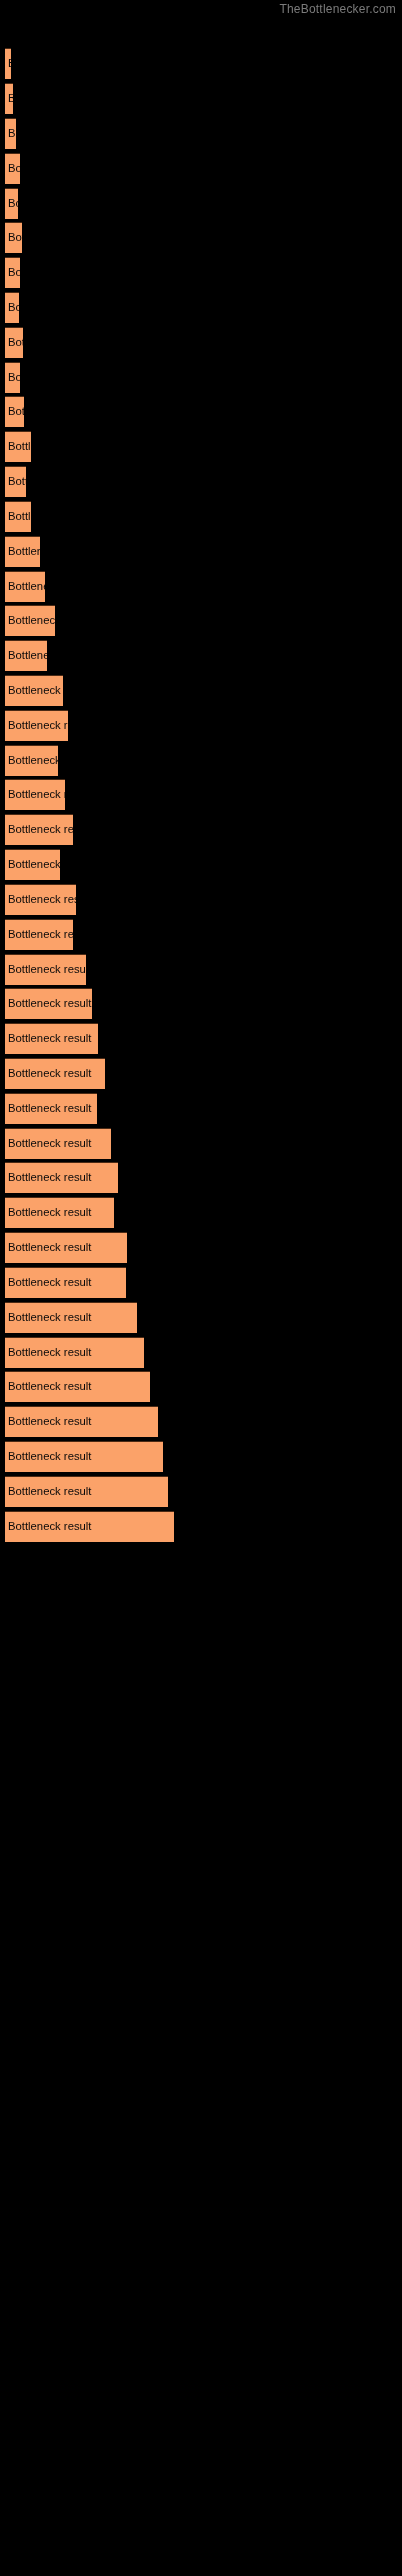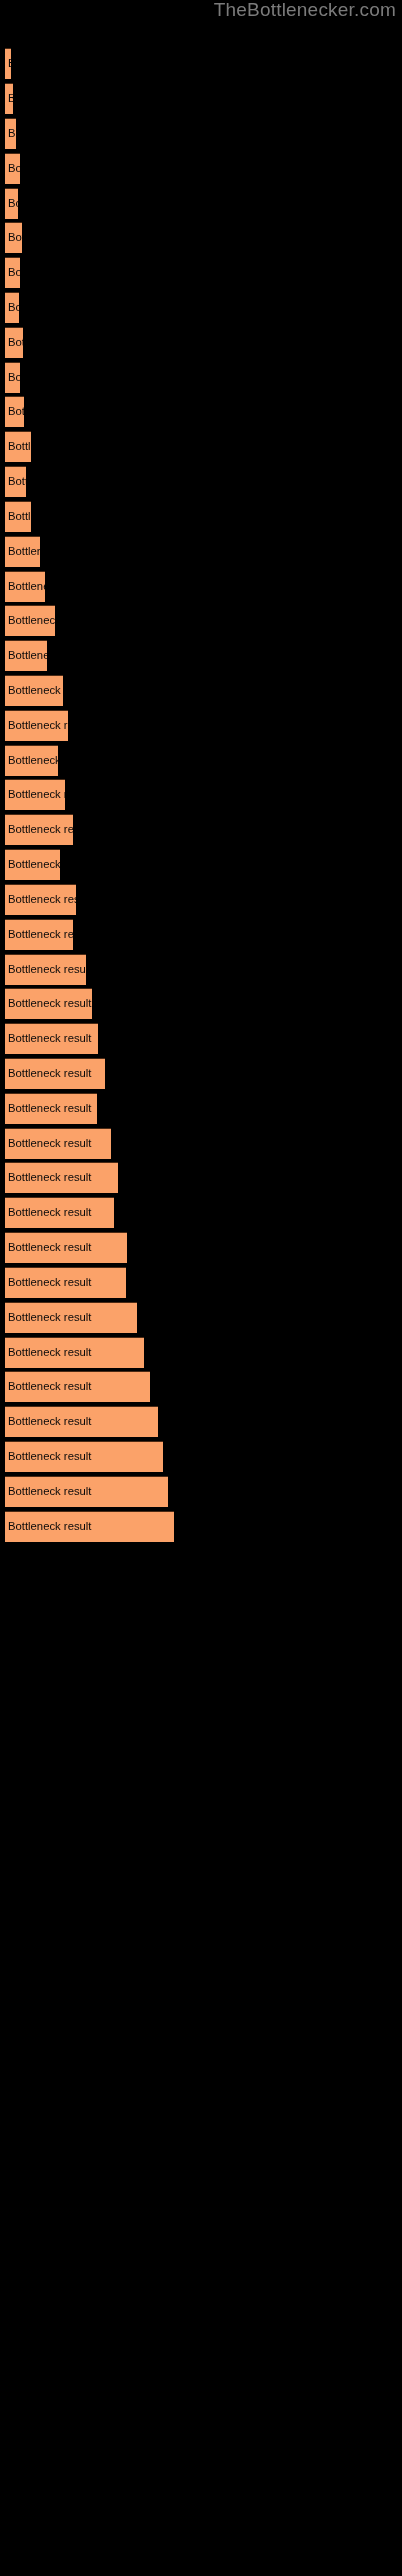--- a/index.html
+++ b/index.html
@@ -21,21 +21,21 @@
     height: 2576px;
     background: #000000;
   }
   .watermark {
     position: absolute;
     top: 0px;
     left: 0px;
     width: 396px;
     text-align: right;
     font-family: "Liberation Sans", sans-serif;
-    font-size: 19px;
+    font-size: 12px;
     line-height: 19.3px;
     letter-spacing: 0.2px;
     color: #7b7b7b;
     white-space: nowrap;
     user-select: none;
   }
   .plot-area {
     position: absolute;
     left: 0;
     top: 0;

